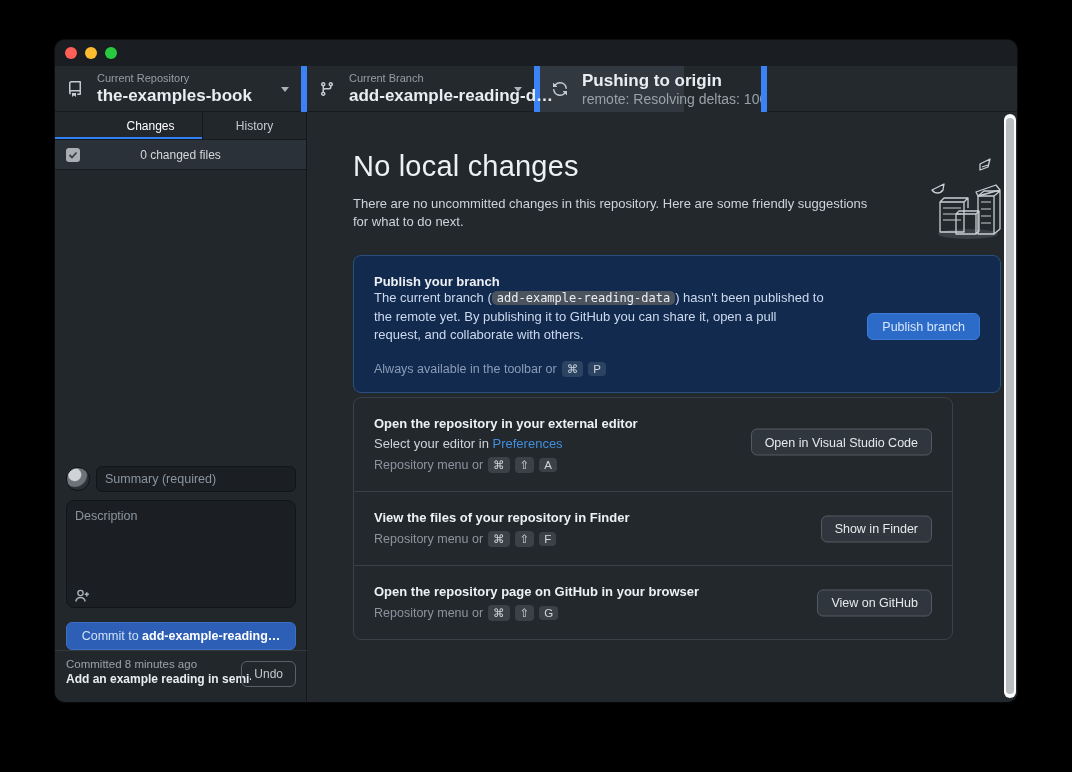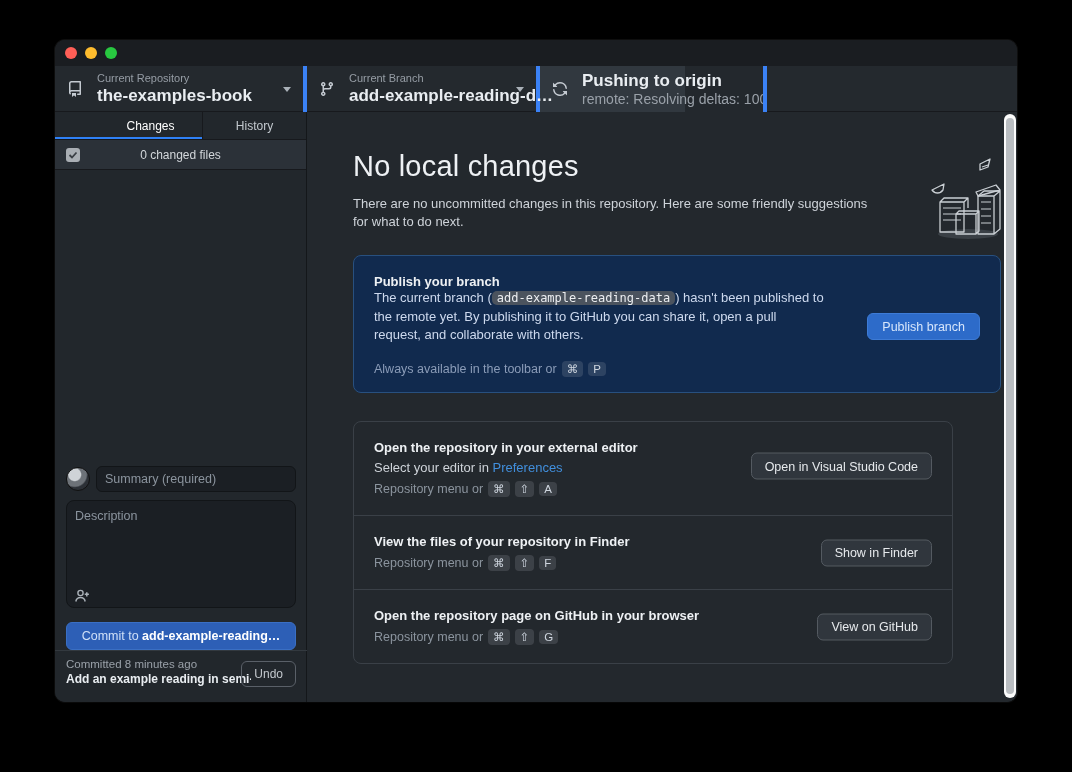--- a/index.html
+++ b/index.html
@@ -15,21 +15,21 @@
   .titlebar { position:absolute; left:0; top:0; width:100%; height:26px; background:#1a1d21; }
   .traffic { position:absolute; top:7px; width:12px; height:12px; border-radius:50%; }
   .t-red { left:10px; background:#ff5f57; }
   .t-yellow { left:30px; background:#febc2e; }
   .t-green { left:50px; background:#28c840; }
 
   
   .toolbar { position:absolute; left:0; top:26px; width:100%; height:46px; background:#24292e;
     border-bottom:1px solid #17191d; }
   .tb-btn { position:absolute; top:0; height:46px; display:flex; align-items:center;
-    border-right:4px solid #3b82f6; cursor:default; }
+    border-right:6px solid #3b82f6; cursor:default; }
   .tb-repo { left:0; width:252px; }
   .tb-branch { left:252px; width:233px; }
   .tb-push { left:485px; width:227px; background:#23282d; overflow:hidden; }
   .tb-icon { width:16px; margin:0 14px 0 12px; color:#c4cad1; flex:0 0 auto; position:relative; z-index:2; }
   .tb-text { display:flex; flex-direction:column; line-height:1.25; min-width:0; position:relative; z-index:2; }
   .tb-label { font-size:11px; color:#969da5; }
   .tb-value { font-size:17px; font-weight:bold; color:#e9edf1; white-space:nowrap; }
   .tb-sub { font-size:14px; color:#9aa1a9; white-space:nowrap; }
   .chevron { width:0; height:0; border-left:4px solid transparent; border-right:4px solid transparent;
     border-top:5px solid #aab1b8; margin-left:auto; margin-right:12px; position:relative; z-index:2; }
@@ -94,21 +94,21 @@
   .card-body { font-size:13px; line-height:1.42; color:#cdd9ee; max-width:450px; }
   .code-chip { background:#4b535e; color:#eceef1; border-radius:5px; padding:0 5px;
     font-family:"DejaVu Sans Mono","Liberation Mono",monospace; font-size:12px; }
   .card-footer { margin-top:16px; font-size:12.5px; color:#8b9cb8; display:flex; align-items:center; gap:5px; }
   kbd { display:inline-block; min-width:14px; text-align:center; background:rgba(175,184,193,.18);
     color:#cfd6df; border-radius:4px; padding:1px 5px; font-size:11.5px;
     font-family:"Liberation Sans",sans-serif; }
   .publish-btn { position:absolute; right:20px; top:57px; height:27px; padding:0 14px; background:#2d6bc9;
     border:1px solid #3d7bd6; border-radius:6px; color:#d7e6fb; font-size:12.5px; cursor:pointer; font-family:inherit; }
 
-  .suggestions { margin-top:28px; width:600px; border:1px solid #3a4047; border-radius:8px; }
+  .suggestions { margin-top:4px; width:600px; border:1px solid #3a4047; border-radius:8px; }
   .sugg-row { position:relative; padding:18px 20px; }
   .sugg-row + .sugg-row { border-top:1px solid #3a4047; }
   .sugg-title { font-size:13px; font-weight:bold; color:#eef1f4; }
   .sugg-line { margin-top:5px; font-size:13px; color:#ced3d9; }
   .sugg-line a { color:#418fdd; text-decoration:none; cursor:pointer; }
   .sugg-menu { margin-top:6px; font-size:12.5px; color:#8b949e; display:flex; align-items:center; gap:5px; }
   .sugg-btn { position:absolute; right:20px; top:50%; transform:translateY(-50%); height:27px; padding:0 13px;
     background:#30363d; border:1px solid #545a61; border-radius:6px; color:#e6e9ec; font-size:12.5px;
     cursor:pointer; white-space:nowrap; font-family:inherit; }
   .sugg-row:first-child .sugg-btn { top:44px; }

